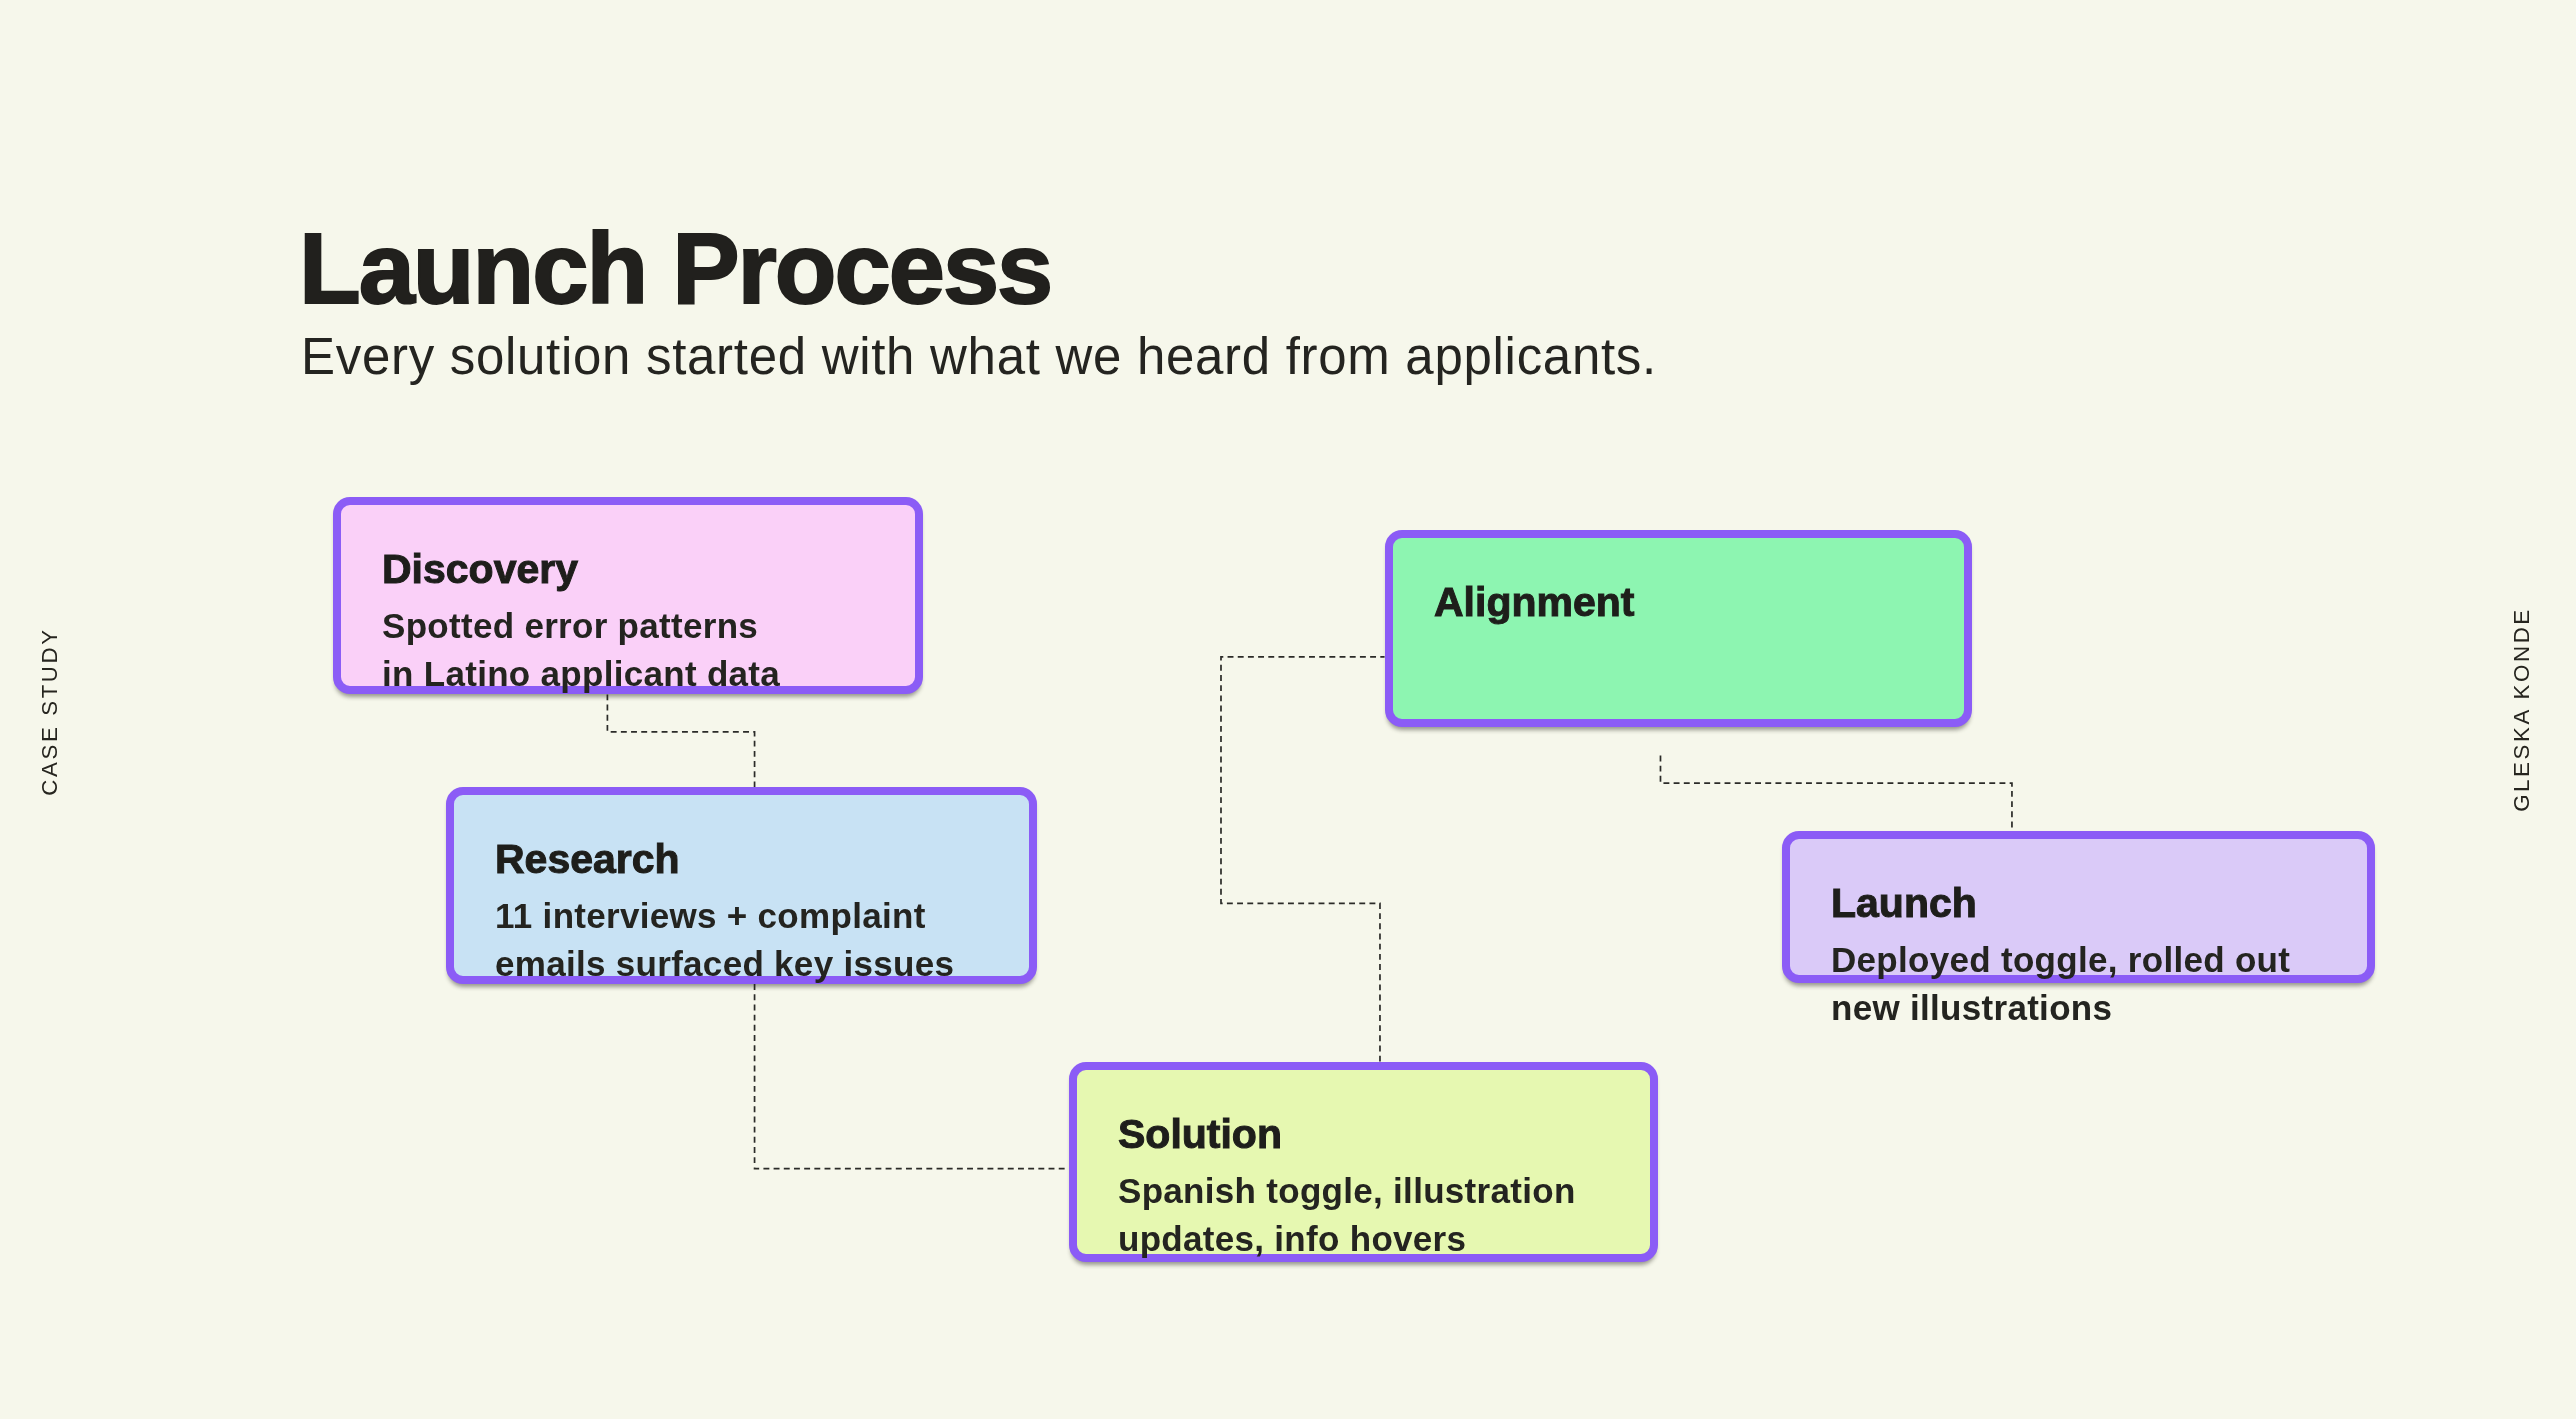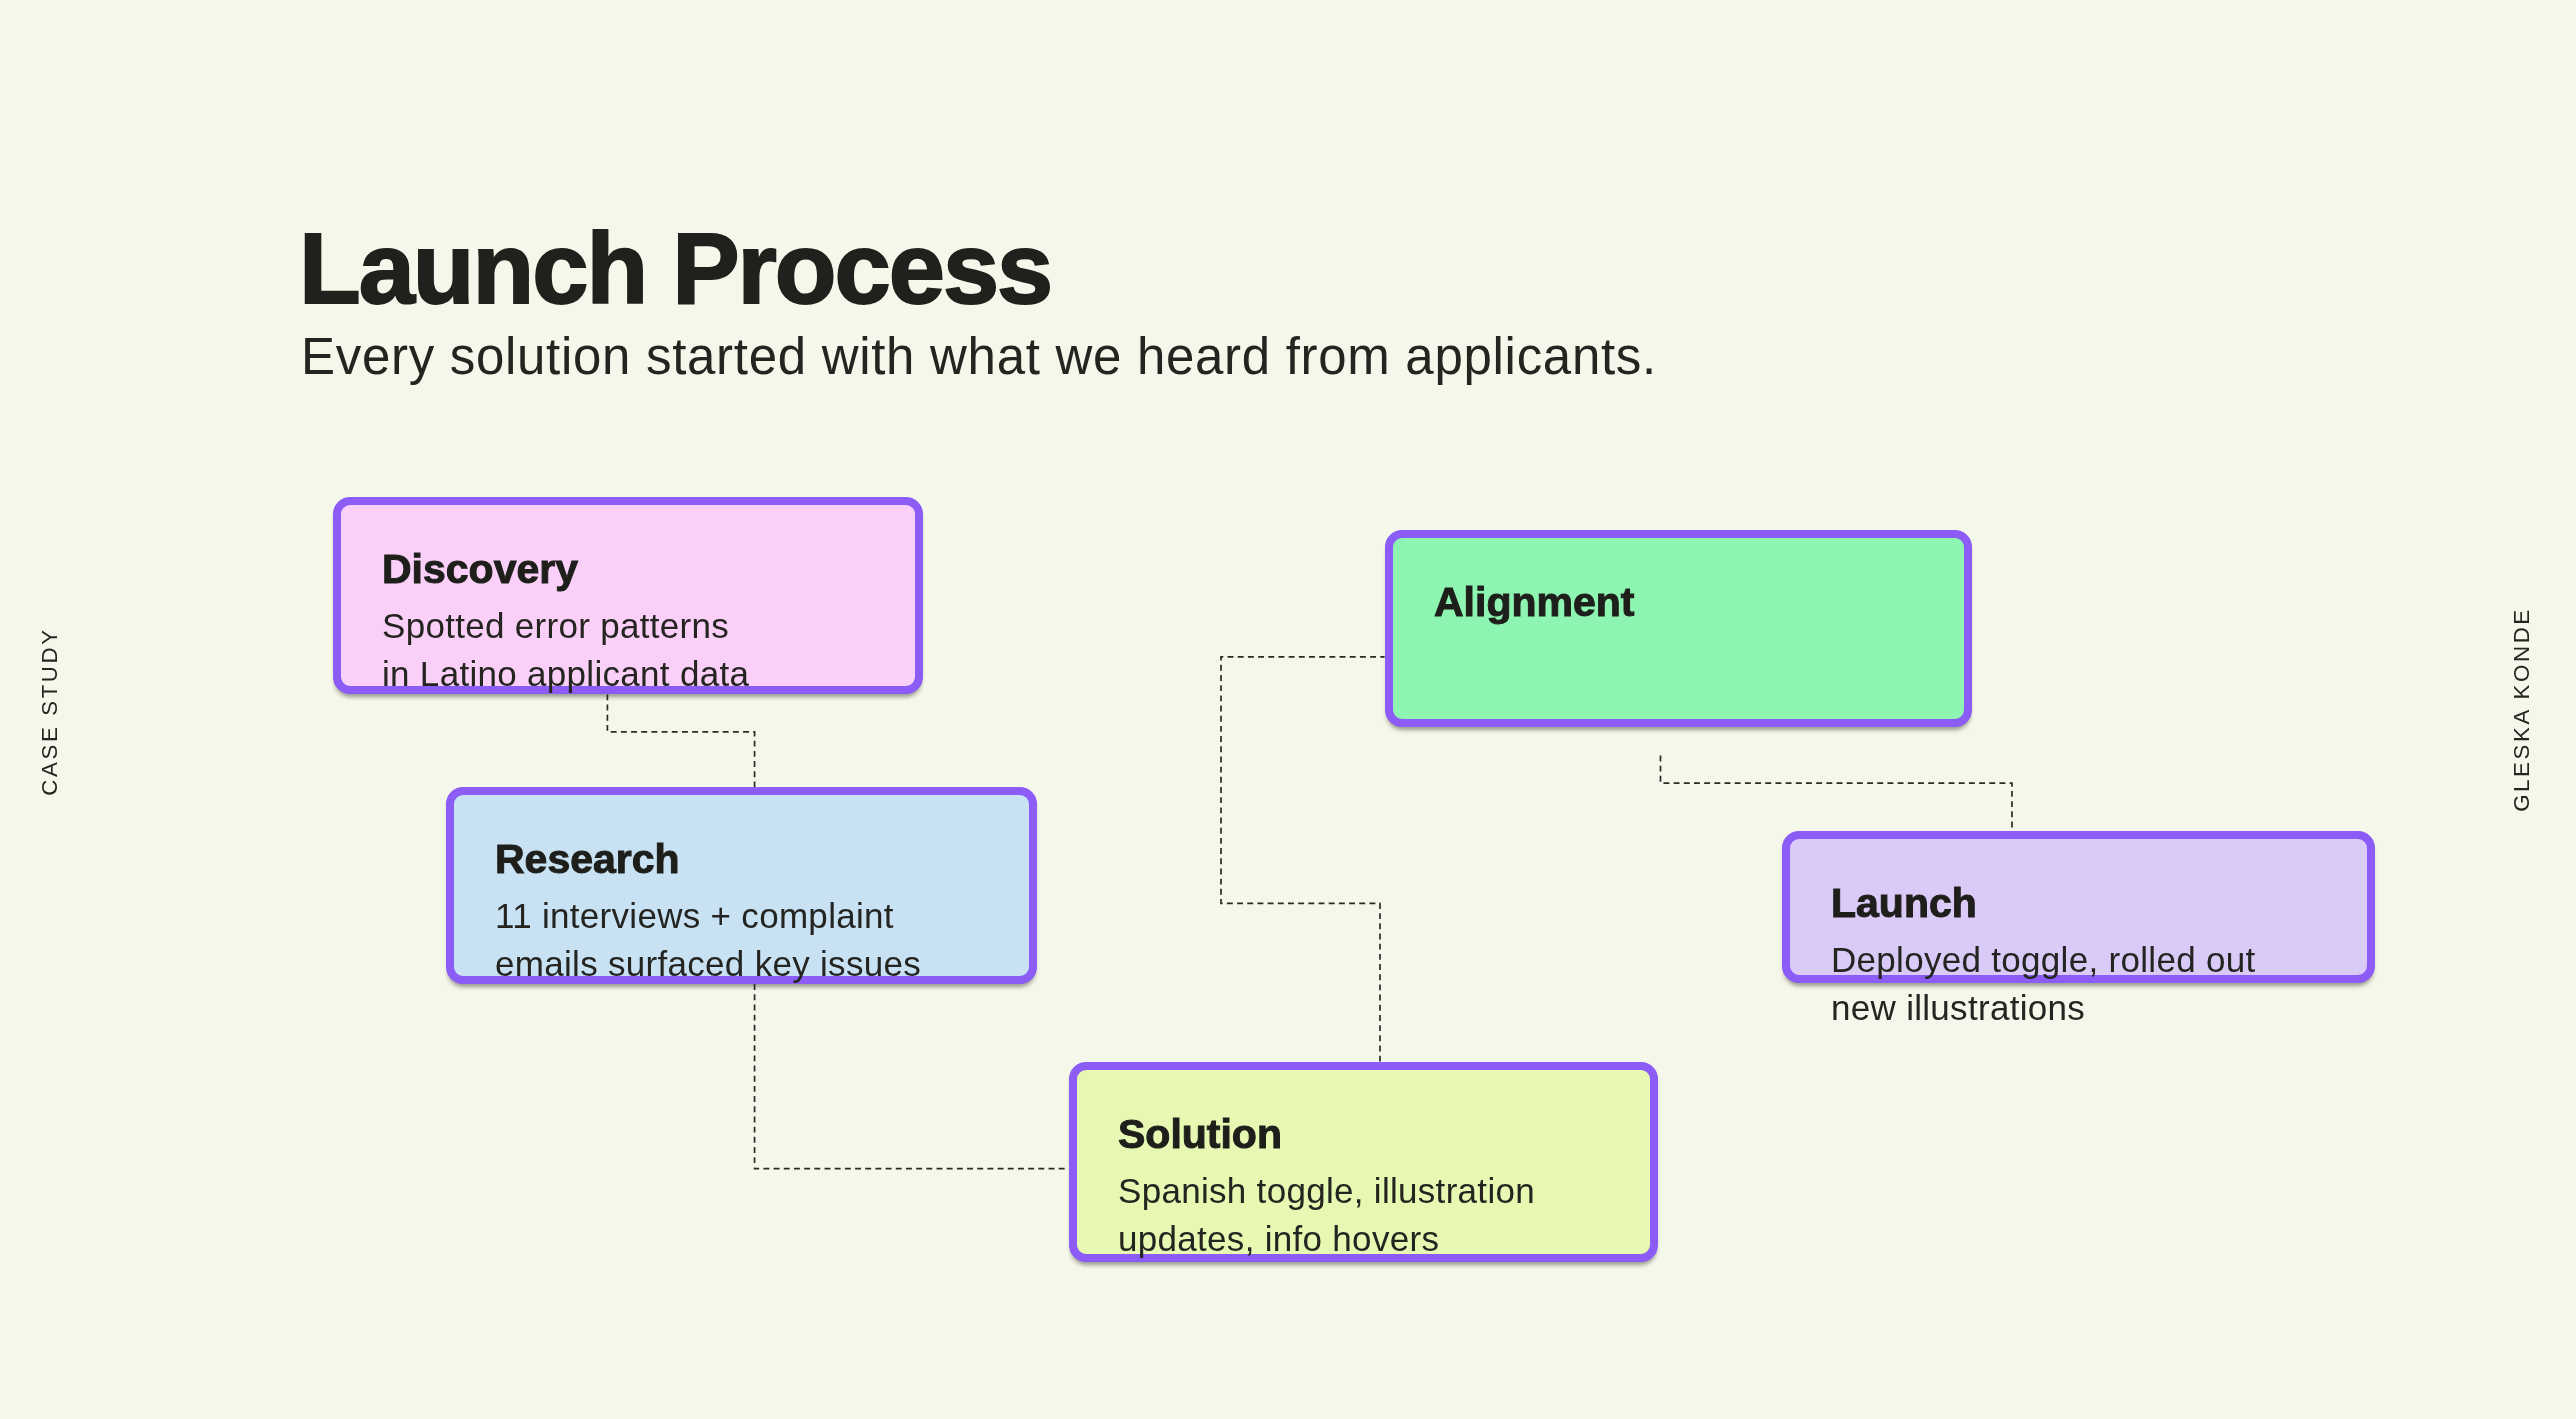--- a/index.html
+++ b/index.html
@@ -56,21 +56,21 @@
     line-height: 1.15;
     font-weight: 700;
     letter-spacing: 0px;
     color: #1E1E1B;
     -webkit-text-stroke: 1px #1E1E1B;
   }
   .step-card p {
     margin: 0;
     font-size: 35px;
     line-height: 1.35;
-    font-weight: 400;
+    font-weight: 700;
     letter-spacing: 0.3px;
     color: #242420;
     white-space: pre-line;
   }
 
   #card-discovery { left: 333px;  top: 497px;  width: 590px; height: 197px; }
   #card-research  { left: 446px;  top: 787px; width: 591px; height: 197px; }
   #card-alignment { left: 1385px; top: 530px;  width: 587px; height: 197px; }
   #card-launch    { left: 1782px; top: 831px; width: 593px; height: 152px; }
   #card-solution  { left: 1069px; top: 1062px; width: 589px; height: 200px; }

